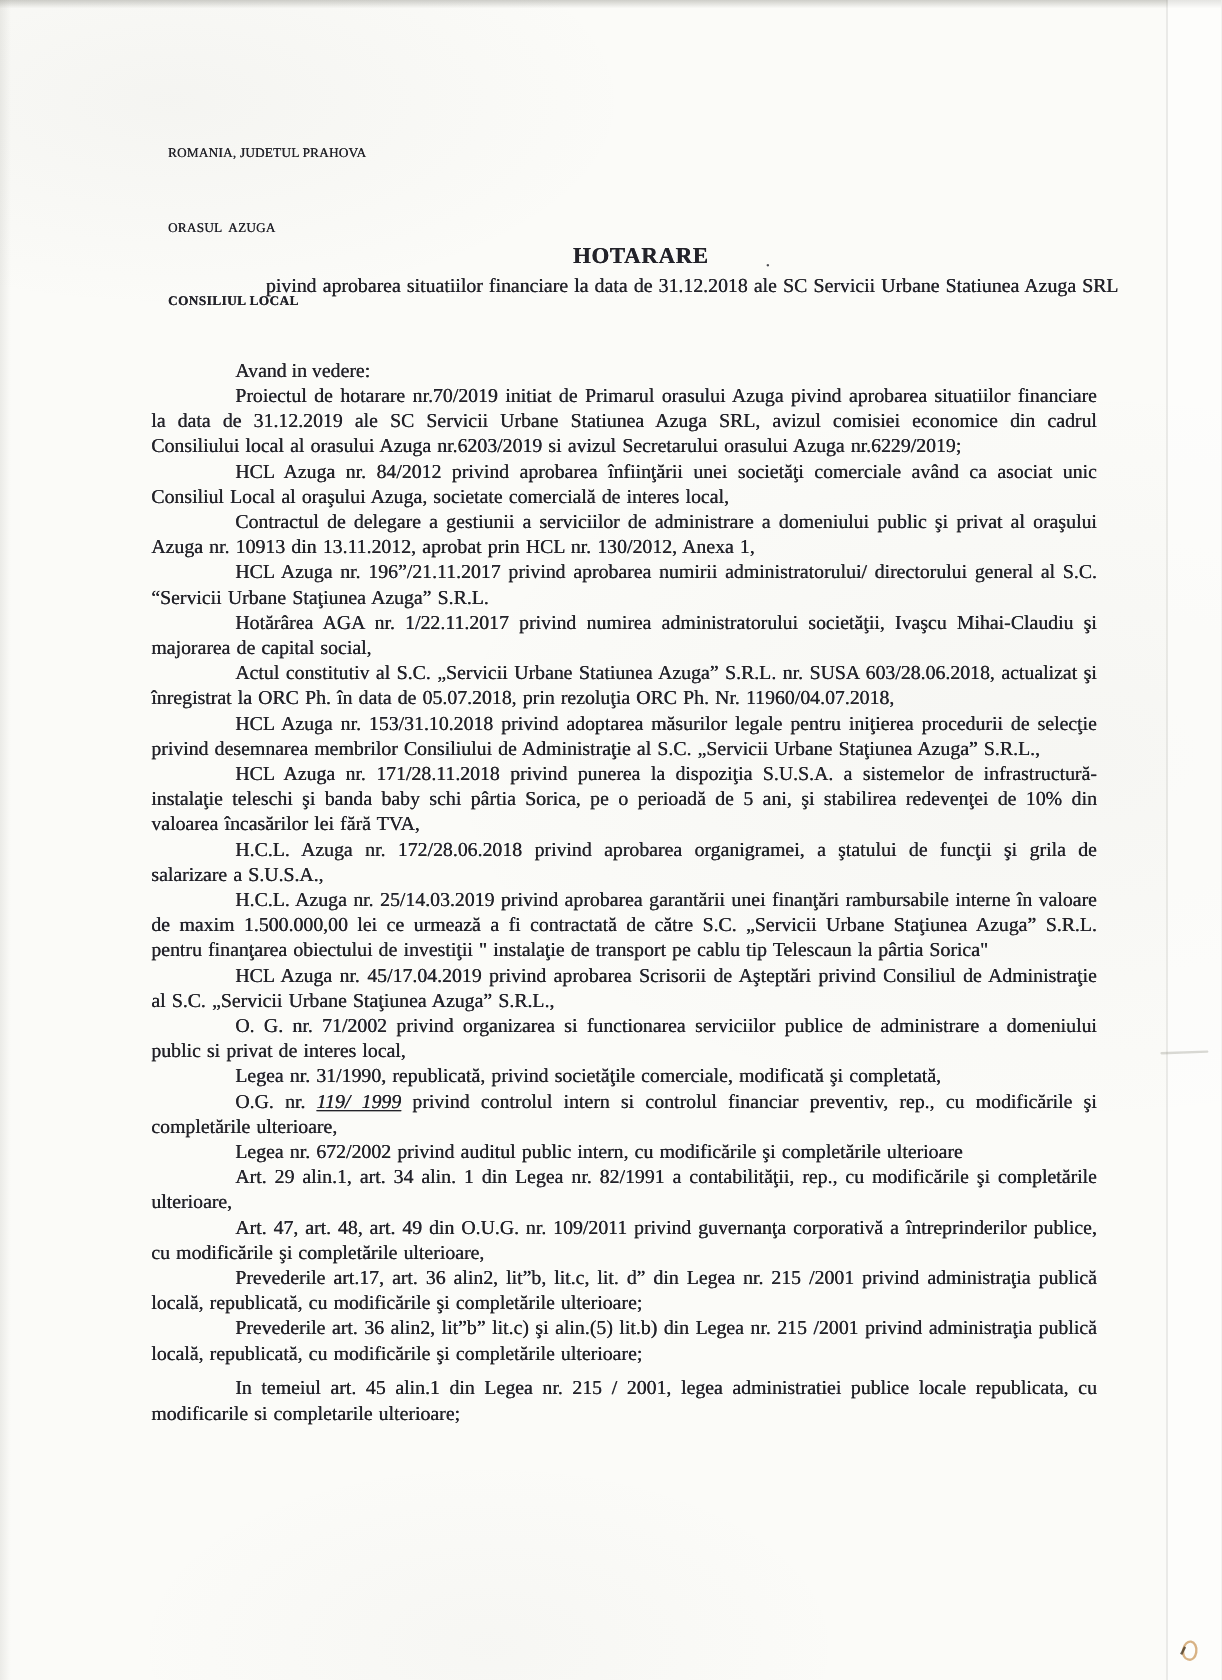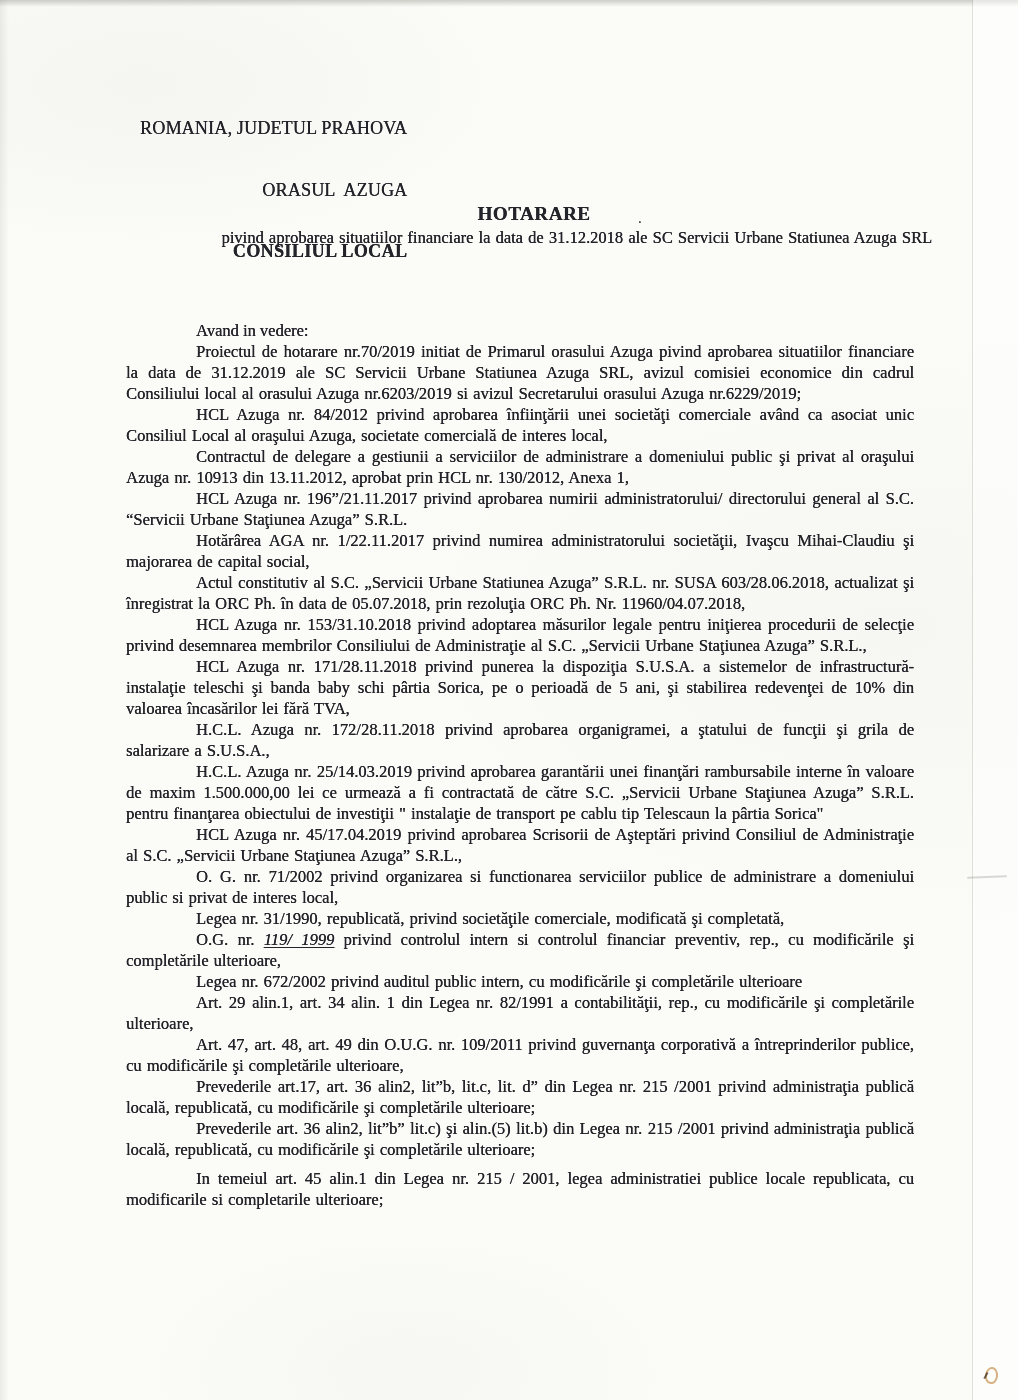--- a/index.html
+++ b/index.html
@@ -26,32 +26,32 @@
   .edge-strip{position:absolute;top:0;left:973px;right:0;height:100%;
     background:rgba(255,255,255,.45);}
   .fold-mark{position:absolute;left:967px;top:876px;width:40px;height:2px;
     background:rgba(158,158,148,.38);border-radius:1px;transform:rotate(-2deg);}
   .stain{position:absolute;left:985px;top:1367px;width:9px;height:13px;
     border:2.5px solid rgba(193,132,58,.62);border-radius:55% 60% 50% 55%;
     transform:rotate(10deg);}
   .stain::before{content:"";position:absolute;left:-2px;top:4px;width:2px;height:7px;
     background:rgba(70,55,35,.78);transform:rotate(18deg);}
 
-  .doc-header{position:absolute;left:140px;top:77px;font-size:18px;line-height:20.5px;
-    letter-spacing:.2px;white-space:pre;text-align:right;}
+  .doc-header{position:absolute;left:140px;top:77px;font-size:11px;line-height:20.5px;
+    letter-spacing:.2px;white-space:pre;}
   .doc-header .bold{font-weight:bold;letter-spacing:.4px;}
 
   .content{position:absolute;left:126px;top:202px;width:788px;}
   .doc-title{position:relative;left:14px;text-align:center;font-weight:bold;
     font-size:19px;line-height:24px;letter-spacing:.6px;}
   .title-mark{position:absolute;left:calc(50% + 104px);top:5px;font-weight:normal;
     font-size:14px;color:#4c4c52;letter-spacing:0;}
   .doc-subtitle{margin:1px 0 0 72px;width:734px;font-size:16.5px;line-height:22.5px;
     text-align:right;word-spacing:1px;}
-  .preamble{margin-top:70px;}
+  .preamble{margin-top:48px;}
   .preamble-heading{margin:0;text-indent:70px;font-size:16.5px;line-height:21px;}
   .par{margin:0;text-indent:70px;text-align:justify;font-size:16.5px;line-height:21px;
     word-spacing:1px;}
   .par .u{text-decoration:underline;text-underline-offset:2px;font-style:italic;}
   .closing{margin-top:8px;}
   
   .doc-header,.content{text-shadow:0.25px 0 0 currentColor;}
 </style>
 </head>
 <body>
@@ -83,21 +83,21 @@
       <p class="preamble-heading">Avand in vedere:</p>
       <div>
           <p class="par">Proiectul de hotarare nr.70/2019 initiat de Primarul orasului Azuga pivind aprobarea situatiilor financiare la data de 31.12.2019 ale SC Servicii Urbane Statiunea Azuga SRL, avizul comisiei economice din cadrul Consiliului local al orasului Azuga nr.6203/2019 si avizul Secretarului orasului Azuga nr.6229/2019;</p>
           <p class="par">HCL Azuga nr. 84/2012 privind aprobarea înfiinţării unei societăţi comerciale având ca asociat unic Consiliul Local al oraşului Azuga, societate comercială de interes local,</p>
           <p class="par">Contractul de delegare a gestiunii a serviciilor de administrare a domeniului public şi privat al oraşului Azuga nr. 10913 din 13.11.2012, aprobat prin HCL nr. 130/2012, Anexa 1,</p>
           <p class="par">HCL Azuga nr. 196”/21.11.2017 privind aprobarea numirii administratorului/ directorului general al S.C. “Servicii Urbane Staţiunea Azuga” S.R.L.</p>
           <p class="par">Hotărârea AGA nr. 1/22.11.2017 privind numirea administratorului societăţii, Ivaşcu Mihai-Claudiu şi majorarea de capital social,</p>
           <p class="par">Actul constitutiv al S.C. „Servicii Urbane Statiunea Azuga” S.R.L. nr. SUSA 603/28.06.2018, actualizat şi înregistrat la ORC Ph. în data de 05.07.2018, prin rezoluţia ORC Ph. Nr. 11960/04.07.2018,</p>
           <p class="par">HCL Azuga nr. 153/31.10.2018 privind adoptarea măsurilor legale pentru iniţierea procedurii de selecţie privind desemnarea membrilor Consiliului de Administraţie al S.C. „Servicii Urbane Staţiunea Azuga” S.R.L.,</p>
           <p class="par">HCL Azuga nr. 171/28.11.2018 privind punerea la dispoziţia S.U.S.A. a sistemelor de infrastructură-instalaţie teleschi şi banda baby schi pârtia Sorica, pe o perioadă de 5 ani, şi stabilirea redevenţei de 10% din valoarea încasărilor lei fără TVA,</p>
-          <p class="par">H.C.L. Azuga nr. 172/28.11.2018 privind aprobarea organigramei, a ştatului de funcţii şi grila de salarizare a S.U.S.A.,</p>
+          <p class="par">H.C.L. Azuga nr. 172/28.06.2018 privind aprobarea organigramei, a ştatului de funcţii şi grila de salarizare a S.U.S.A.,</p>
           <p class="par">H.C.L. Azuga nr. 25/14.03.2019 privind aprobarea garantării unei finanţări rambursabile interne în valoare de maxim 1.500.000,00 lei ce urmează a fi contractată de către S.C. „Servicii Urbane Staţiunea Azuga” S.R.L. pentru finanţarea obiectului de investiţii " instalaţie de transport pe cablu tip Telescaun la pârtia Sorica"</p>
           <p class="par">HCL Azuga nr. 45/17.04.2019 privind aprobarea Scrisorii de Aşteptări privind Consiliul de Administraţie al S.C. „Servicii Urbane Staţiunea Azuga” S.R.L.,</p>
           <p class="par">O. G. nr. 71/2002 privind organizarea si functionarea serviciilor publice de administrare a domeniului public si privat de interes local,</p>
           <p class="par">Legea nr. 31/1990, republicată, privind societăţile comerciale, modificată şi completată,</p>
           <p class="par"><span>O.G. nr. </span><span class="u">119/ 1999</span><span> privind controlul intern si controlul financiar preventiv, rep., cu modificările şi completările ulterioare,</span></p>
           <p class="par">Legea nr. 672/2002 privind auditul public intern, cu modificările şi completările ulterioare</p>
           <p class="par">Art. 29 alin.1, art. 34 alin. 1 din Legea nr. 82/1991 a contabilităţii, rep., cu modificările şi completările ulterioare,</p>
           <p class="par">Art. 47, art. 48, art. 49 din O.U.G. nr. 109/2011 privind guvernanţa corporativă a întreprinderilor publice, cu modificările şi completările ulterioare,</p>
           <p class="par">Prevederile art.17, art. 36 alin2, lit”b, lit.c, lit. d” din Legea nr. 215 /2001 privind administraţia publică locală, republicată, cu modificările şi completările ulterioare;</p>
           <p class="par">Prevederile art. 36 alin2, lit”b” lit.c) şi alin.(5) lit.b) din Legea nr. 215 /2001 privind administraţia publică locală, republicată, cu modificările şi completările ulterioare;</p>

